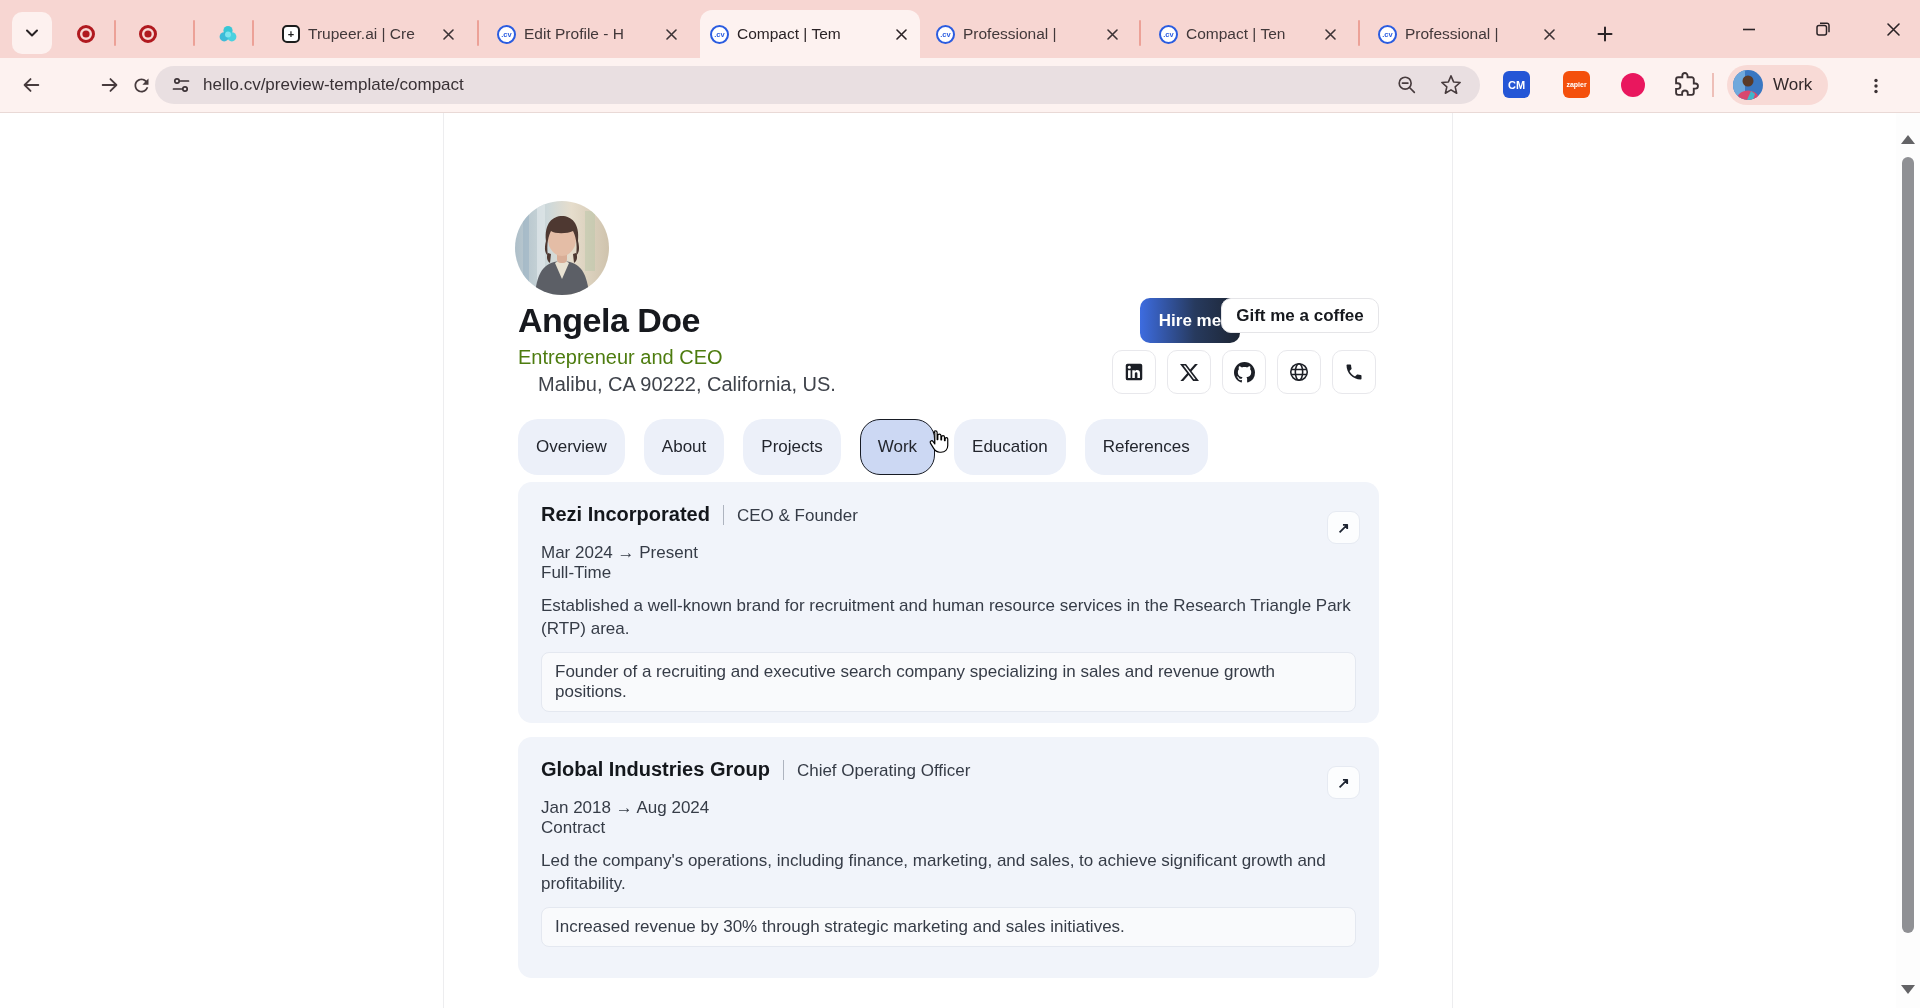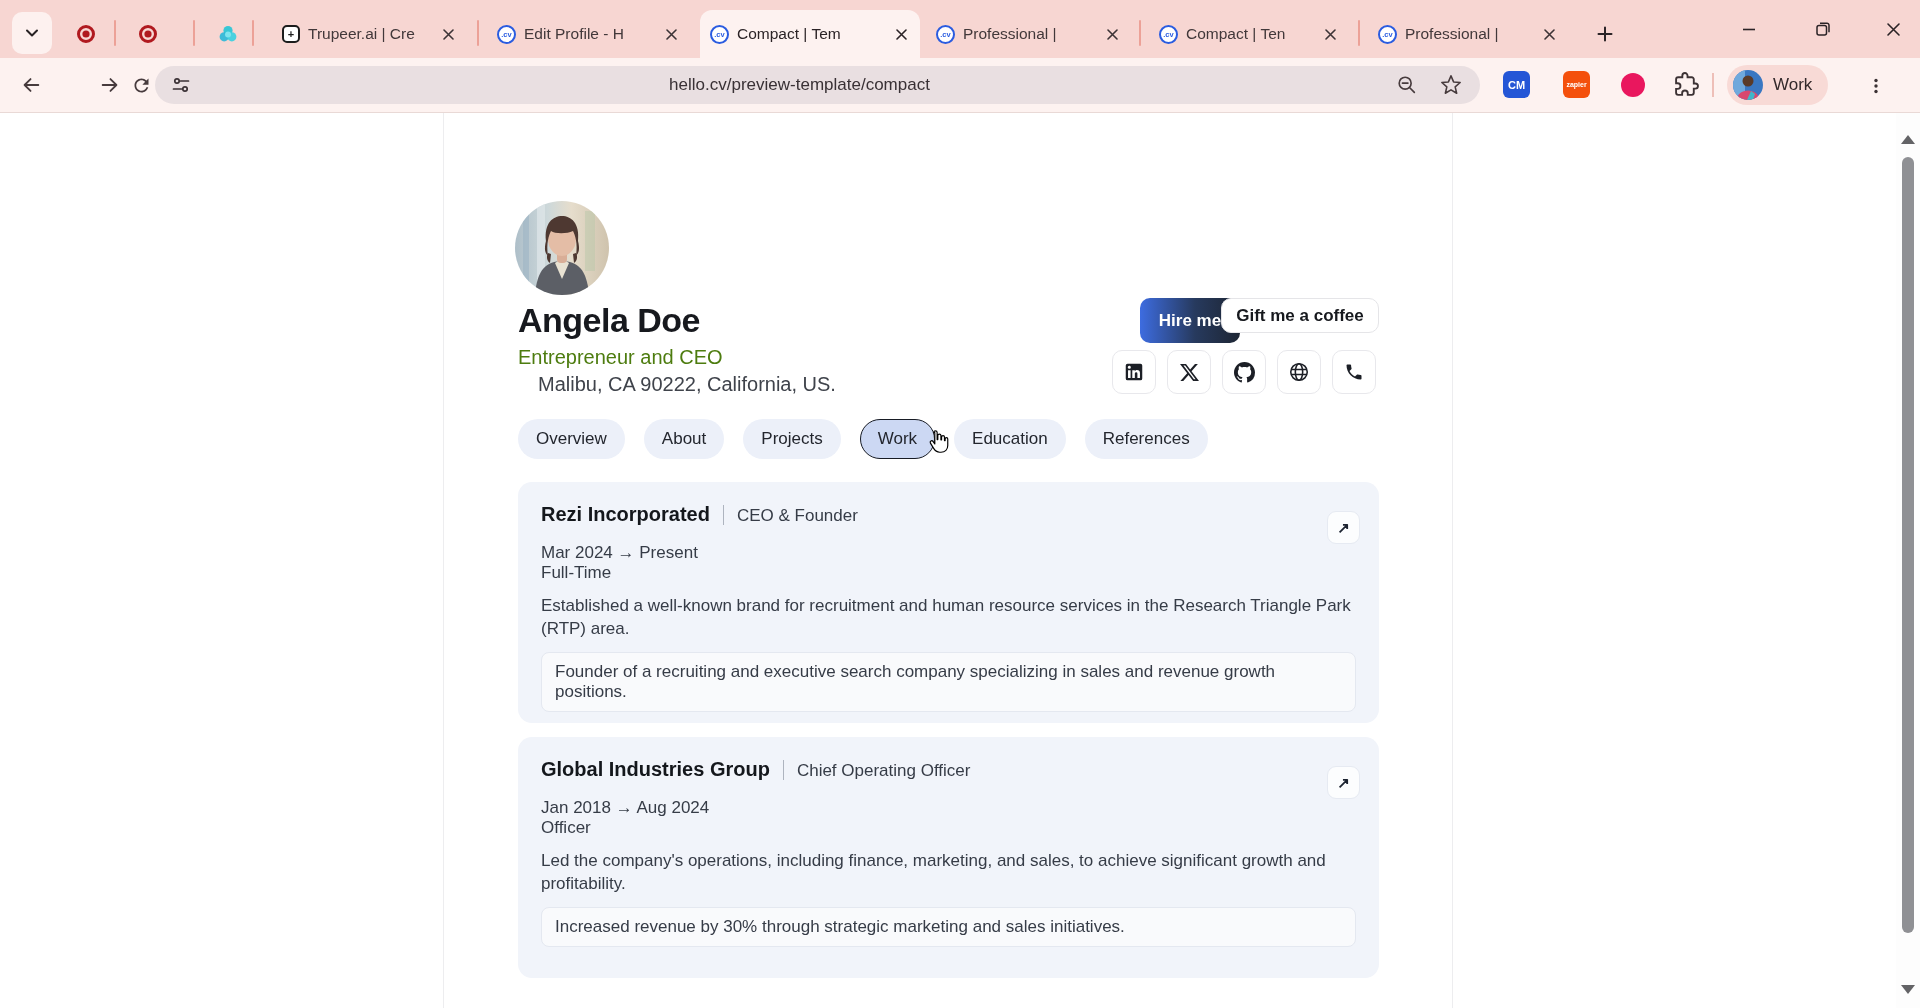--- a/index.html
+++ b/index.html
@@ -18,38 +18,38 @@
   .favicon-cv { width:19px; height:19px; border:2px solid #2a5ce0; border-radius:50%; display:flex; align-items:center; justify-content:center; font-size:7.5px; font-weight:700; color:#2a5ce0; background:#fff; flex:0 0 auto; }
   .favicon-trupeer { width:18px; height:18px; border:2px solid #1c1c1c; border-radius:5px; background:#fff; display:flex; align-items:center; justify-content:center; font-size:11px; font-weight:700; color:#1c1c1c; flex:0 0 auto; }
   .tab-close { width:18px; height:18px; display:flex; align-items:center; justify-content:center; border-radius:50%; flex:0 0 auto; }
   .newtab-btn { position:absolute; left:1588px; top:17px; width:34px; height:34px; display:flex; align-items:center; justify-content:center; border-radius:50%; }
   .win-btn { position:absolute; top:12px; width:40px; height:34px; display:flex; align-items:center; justify-content:center; }
 
   
   .toolbar { position:absolute; left:0; top:58px; width:1920px; height:55px; background:#fdf2f0; border-bottom:1px solid #e9d9d6; }
   .nav-btn { position:absolute; top:9px; width:36px; height:36px; display:flex; align-items:center; justify-content:center; border-radius:50%; }
   .urlbar { position:absolute; left:155px; top:8px; width:1325px; height:38px; background:#e9dfe1; border-radius:19px; display:flex; align-items:center; }
-  .url-text { font-size:17px; color:#393135; margin-left:12px; flex:1;text-align:center; }
+  .url-text { font-size:17px; color:#393135; margin-left:12px; flex:1; }
   .ext-icon { position:absolute; top:13px; }
   .tb-sep { position:absolute; left:1712px; top:15px; width:2px; height:24px; background:#eebfb8; }
   .profile-chip { position:absolute; left:1727px; top:7px; height:40px; padding:0 16px 0 6px; background:#f8dad6; border-radius:20px; display:flex; align-items:center; gap:10px; }
   .profile-chip .plabel { font-size:17px; color:#33292b; }
 
   
   .page { position:absolute; left:0; top:113px; width:1920px; height:895px; background:#ffffff; }
   .col-border { position:absolute; top:0; bottom:0; width:1px; background:#ededef; }
   .avatar { position:absolute; left:515px; top:88px; width:94px; height:94px; border-radius:50%; overflow:hidden; }
   .name { position:absolute; left:518px; top:188px; font-size:34px; font-weight:700; color:#17191e; letter-spacing:-0.5px; }
   .subtitle { position:absolute; left:518px; top:233px; font-size:20px; color:#4d7c0f; }
   .location { position:absolute; left:538px; top:260px; font-size:20px; color:#3f434b; }
   .hire-btn { position:absolute; left:1112px; top:185px; width:100px; height:45px; border:none; border-radius:10px; background:linear-gradient(90deg,#3d6ce0 0%, #273a5e 55%, #1d2533 100%); color:#ffffff; font-size:17px; font-weight:700; font-family:inherit;margin-left:28px; }
   .coffee-btn { position:absolute; left:1221px; top:185px; width:158px; height:35px; border:1px solid #e5e5e8; border-radius:10px; background:#ffffff; color:#17191e; font-size:17px; font-weight:700; font-family:inherit; }
   .social-btn { position:absolute; top:237px; width:44px; height:44px; border:1px solid #e8e8ec; border-radius:10px; background:#ffffff; display:flex; align-items:center; justify-content:center; }
   .pills { position:absolute; left:518px; top:306px; display:flex; gap:19px; }
-  .pill { height:40px; padding:0 17px; display:flex; align-items:center; border-radius:20px; background:#ecf0f9; font-size:17px; color:#23262e; border:1.5px solid transparent; }
+  .pill { height:56px; padding:0 17px; display:flex; align-items:center; border-radius:20px; background:#ecf0f9; font-size:17px; color:#23262e; border:1.5px solid transparent; }
   .pill.selected { background:#ccd8f3; border:1.5px solid #171b24; font-weight:400; }
 
   .card { position:absolute; left:518px; width:861px; height:241px; background:#f1f4fa; border-radius:14px; padding:21px 23px; }
   .card.c1 { top:369px; } .card.c2 { top:624px; }
   .card-title { display:flex; align-items:flex-end; }
   .company { font-size:20px; font-weight:700; color:#14171c; }
   .title-div { width:1px; height:20px; background:#aeb4bf; margin:0 13px; align-self:center; }
   .role { font-size:17px; color:#363c47; }
   .ext-btn { position:absolute; right:19px; top:29px; width:33px; height:33px; background:#fcfdfe; border:1px solid #e6eaf2; border-radius:9px; display:flex; align-items:center; justify-content:center; font-size:15px; font-weight:700; color:#1c2330; }
   .dates { margin-top:17px; font-size:17px; color:#363c47; }
@@ -342,21 +342,21 @@
     </div>
 
     <div class="card c2">
       <div class="card-title">
         <span class="company">Global Industries Group</span>
         <span class="title-div"></span>
         <span class="role">Chief Operating Officer</span>
       </div>
       <div class="ext-btn">↗</div>
       <div class="dates">Jan 2018 → Aug 2024</div>
-      <div class="etype">Officer</div>
+      <div class="etype">Contract</div>
       <div class="desc">Led the company's operations, including finance, marketing, and sales, to achieve significant growth and profitability.</div>
       <div class="highlight">Increased revenue by 30% through strategic marketing and sales initiatives.</div>
     </div>
   </div>
 
   <div class="scrollbar">
     <div class="sb-arrow" style="top:18px">
       <svg width="14" height="9" viewBox="0 0 14 9">
           <path d="M7 0 14 9 H0 Z" fill="#636366"></path>
         </svg>

